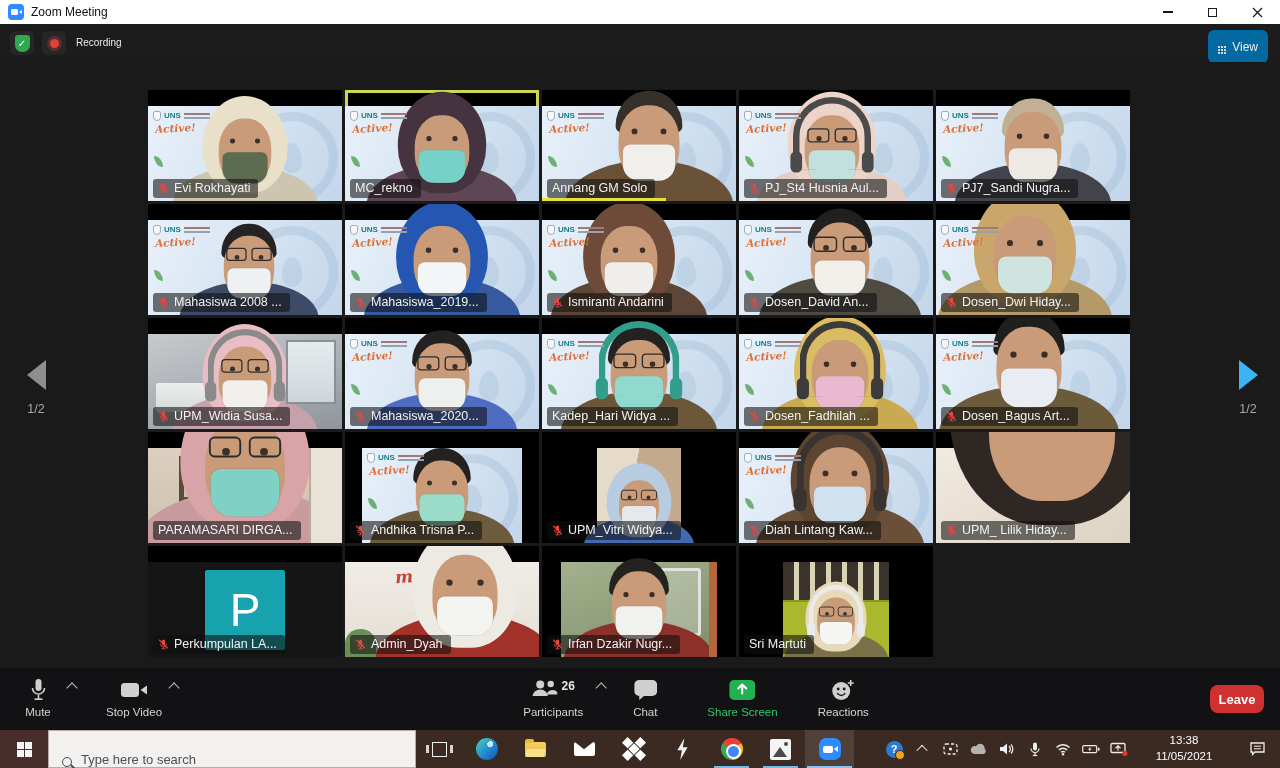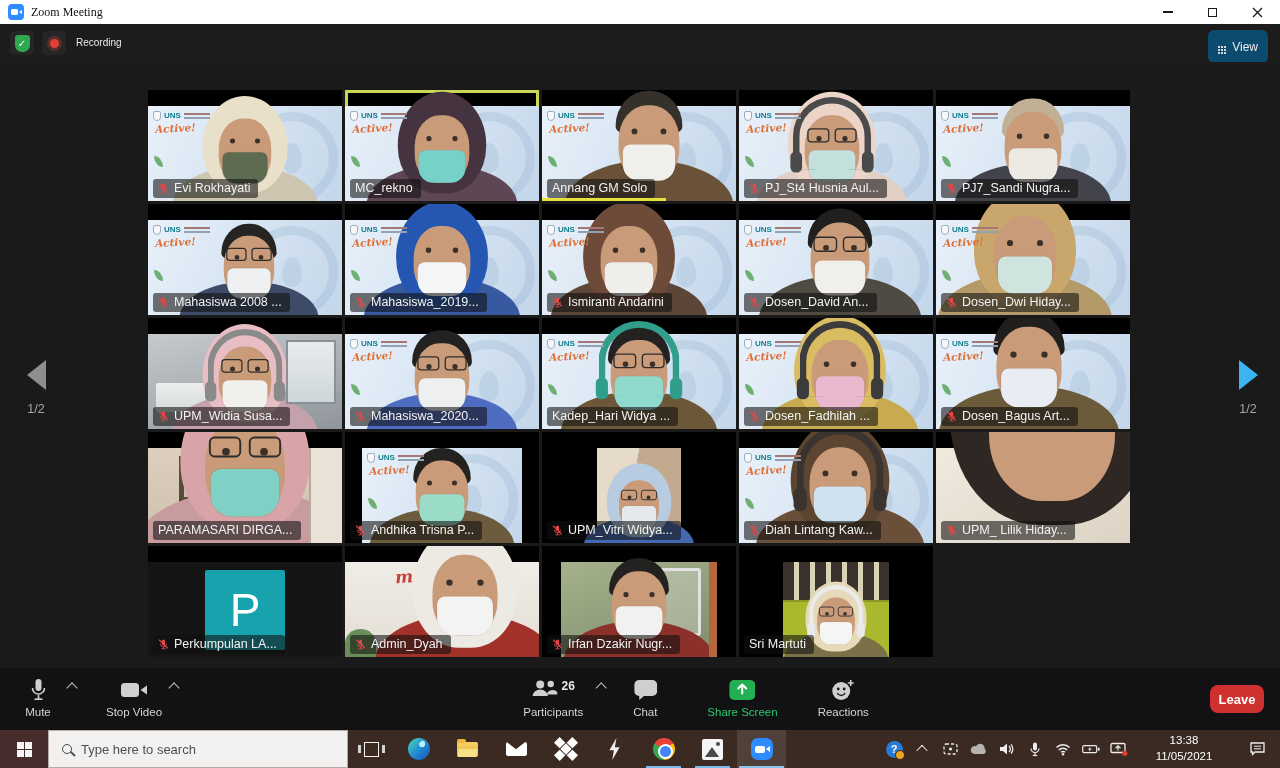--- a/index.html
+++ b/index.html
@@ -5,36 +5,36 @@
   * { margin:0; padding:0; box-sizing:border-box; }
   html,body { width:1280px; height:768px; overflow:hidden; background:#000;
     font-family:"Liberation Sans", sans-serif; }
   #app { position:relative; width:1280px; height:768px; }
 
   
   .titlebar { position:relative; height:24px; background:#ffffff; display:flex; align-items:center; padding-left:8px; gap:7px; }
   .app-ic { width:16px; height:16px; border-radius:4px; background:#2d8cff; position:relative; }
   .app-ic::before { content:""; position:absolute; left:3px; top:5px; width:7px; height:6px; background:#fff; border-radius:1.5px; }
   .app-ic::after { content:""; position:absolute; right:2px; top:5.5px; width:0; height:0; border-top:2.5px solid transparent; border-bottom:2.5px solid transparent; border-right:3.5px solid #fff; }
-  .titlebar .title { font-size:12px; color:#111;font-family:Liberation Serif, serif; }
+  .titlebar .title { font-size:12px; color:#111; }
   .win-controls { position:absolute; right:0; top:0; height:24px; display:flex; }
   .wc { width:45px; height:24px; display:flex; align-items:center; justify-content:center; }
   .wc.min i { display:block; width:10px; height:1.3px; background:#1a1a1a; }
   .wc.max i { display:block; width:9px; height:9px; border:1.2px solid #1a1a1a; background:#fff; position:relative; }
   .wc.max i::before { content:""; position:absolute; left:1.5px; top:-3.8px; width:9px; height:9px; border:1.2px solid #1a1a1a; z-index:-1; }
 
   
   .meetbar { position:relative; height:38px; background:#1c1c1c; }
   .shield-box { position:absolute; left:10px; top:7px; width:24px; height:24px; background:#262626; border-radius:5px; display:flex; align-items:center; justify-content:center; }
   .shield { width:15px; height:17px; background:#2fa84f; border-radius:3px 3px 7px 7px; color:#fff; font-size:10px; display:flex; align-items:center; justify-content:center; }
   .shield::after { content:"✓"; }
   .rec-box { position:absolute; left:42px; top:7px; width:24px; height:24px; background:#262626; border-radius:5px; display:flex; align-items:center; justify-content:center; }
   .rec-dot { width:9px; height:9px; border-radius:50%; background:#e04038; box-shadow:0 0 0 3px rgba(224,64,56,.28); }
   .rec-label { position:absolute; left:76px; top:0; line-height:38px; font-size:10px; color:#ececec; }
-  .view-btn { position:absolute; right:12px; top:6px; height:33px; padding:0 10px; background:#0c4a6e; border-radius:6px; display:flex; align-items:center; color:#ececec; font-size:12px;text-align:center; }
+  .view-btn { position:absolute; right:12px; top:6px; height:33px; padding:0 10px; background:#0369a1; border-radius:6px; display:flex; align-items:center; color:#ececec; font-size:12px;text-align:center; }
   .grid-ic { width:2px; height:2px; background:#d8d8d8; margin-right:12px;
     box-shadow:3px 0 #d8d8d8,6px 0 #d8d8d8,0 3px #d8d8d8,3px 3px #d8d8d8,6px 3px #d8d8d8,0 6px #d8d8d8,3px 6px #d8d8d8,6px 6px #d8d8d8; }
 
   
   .stage { position:relative; height:606px; background:#1a1a1a; }
   .grid { position:absolute; left:148px; top:28px; display:grid; grid-template-columns:repeat(5,194px); grid-auto-rows:111px; gap:3px; }
   .tile { position:relative; background:#000; overflow:hidden; }
   .tile.active { outline:3px solid #cbd654; outline-offset:-3px; z-index:2; }
   .video { position:absolute; top:0; bottom:0; left:0; right:0;margin-top:16px; }
   .video.vw { left:50%; right:auto; transform:translateX(-50%); }
@@ -112,21 +112,21 @@
   .icon-row { display:flex; align-items:flex-start; gap:3px; height:24px; }
   .cnt { font-size:12px; color:#e8e8e8; margin-top:1px; }
   .zbtn.share span.lbl { color:#2dc76d; }
   .leave { position:absolute; right:16px; top:17px; width:54px; height:28px; background:#cf3030; border:none; border-radius:8px; color:#fff; font-size:13px; font-weight:bold; font-family:"Liberation Sans",sans-serif; }
 
   
   .taskbar { position:relative; height:38px; background:#3a2a22; display:flex; align-items:stretch; }
   .tb-start { width:48px; display:flex; align-items:center; justify-content:center; background:#472d2c; }
   .win { width:15px; height:15px; display:grid; grid-template-columns:7px 7px; grid-template-rows:7px 7px; gap:1px; }
   .win b { background:#f4f4f4; }
-  .tb-search { width:300px; background:#f2f1f0; display:flex; align-items:center; gap:9px; padding-left:13px; border:1px solid #b9aca4; }
+  .tb-search { width:368px; background:#f2f1f0; display:flex; align-items:flex-end; gap:9px; padding-left:13px; border:1px solid #b9aca4; }
   .mag { width:10px; height:10px; border:1.7px solid #4a4a4a; border-radius:50%; position:relative; flex:none; }
   .mag::after { content:""; position:absolute; width:6px; height:1.7px; background:#4a4a4a; transform:rotate(45deg); right:-5px; bottom:-2px; }
   .tb-search .ph { font-size:13px; color:#4f4f4f; }
   .tb-task { width:46px; display:flex; align-items:center; justify-content:center; }
   .tb-task i { width:15px; height:15px; border:1.7px solid #f2f2f2; position:relative; display:block; }
   .tb-task i::before,.tb-task i::after { content:""; position:absolute; top:2px; width:3px; height:8px; background:#f2f2f2; opacity:.85; }
   .tb-task i::before { left:-7px; } .tb-task i::after { right:-7px; }
   .tb-apps { display:flex; }
   .tb-app { width:49px; height:38px; position:relative; display:flex; align-items:center; justify-content:center; }
   .tb-app.run::after { content:""; position:absolute; bottom:0; left:7px; right:7px; height:2.5px; background:#76b9ed; }

